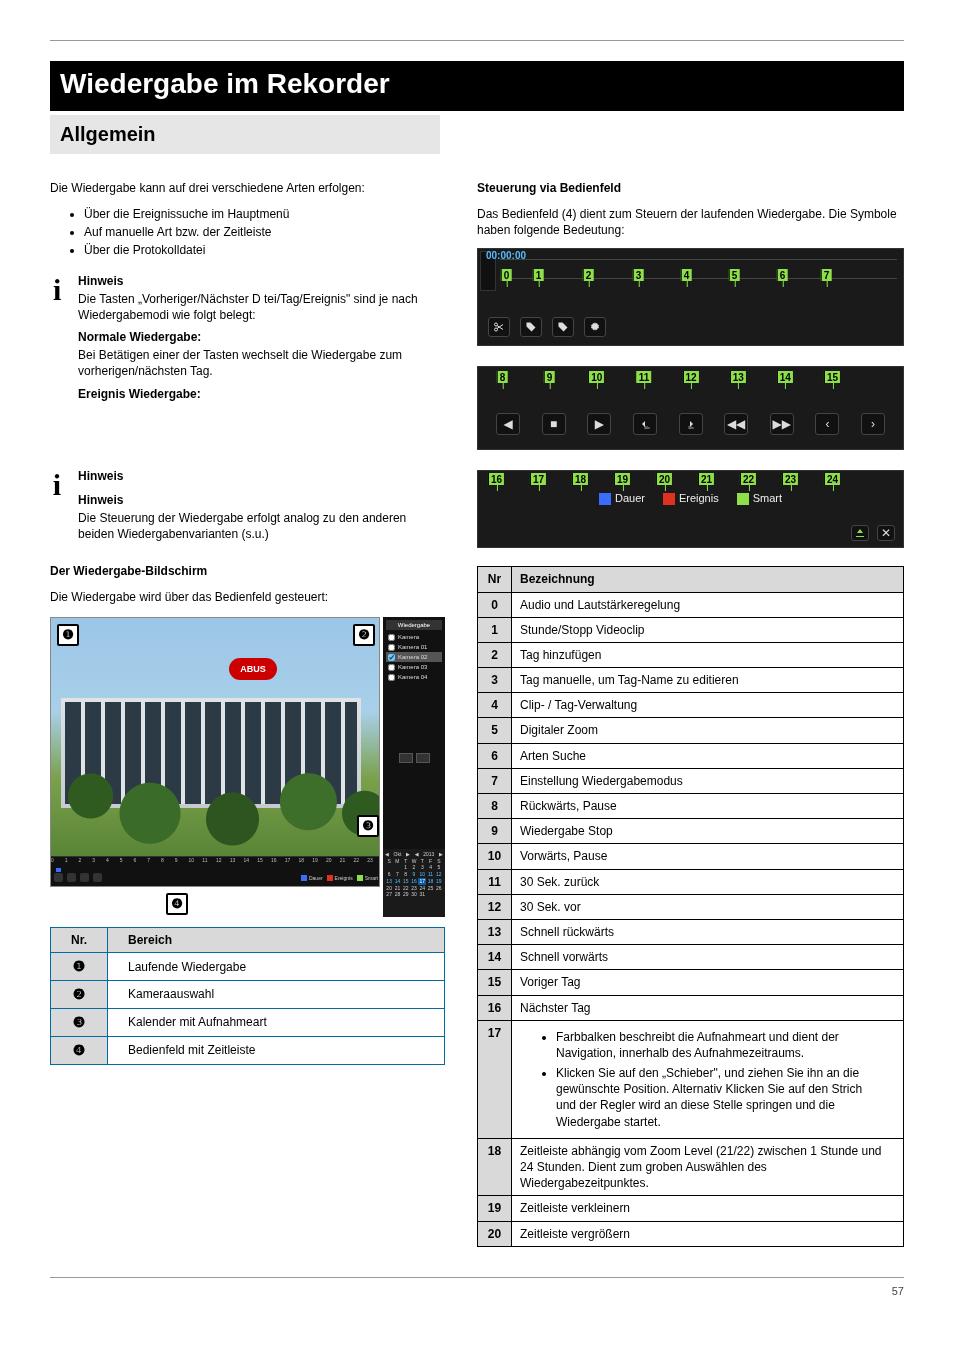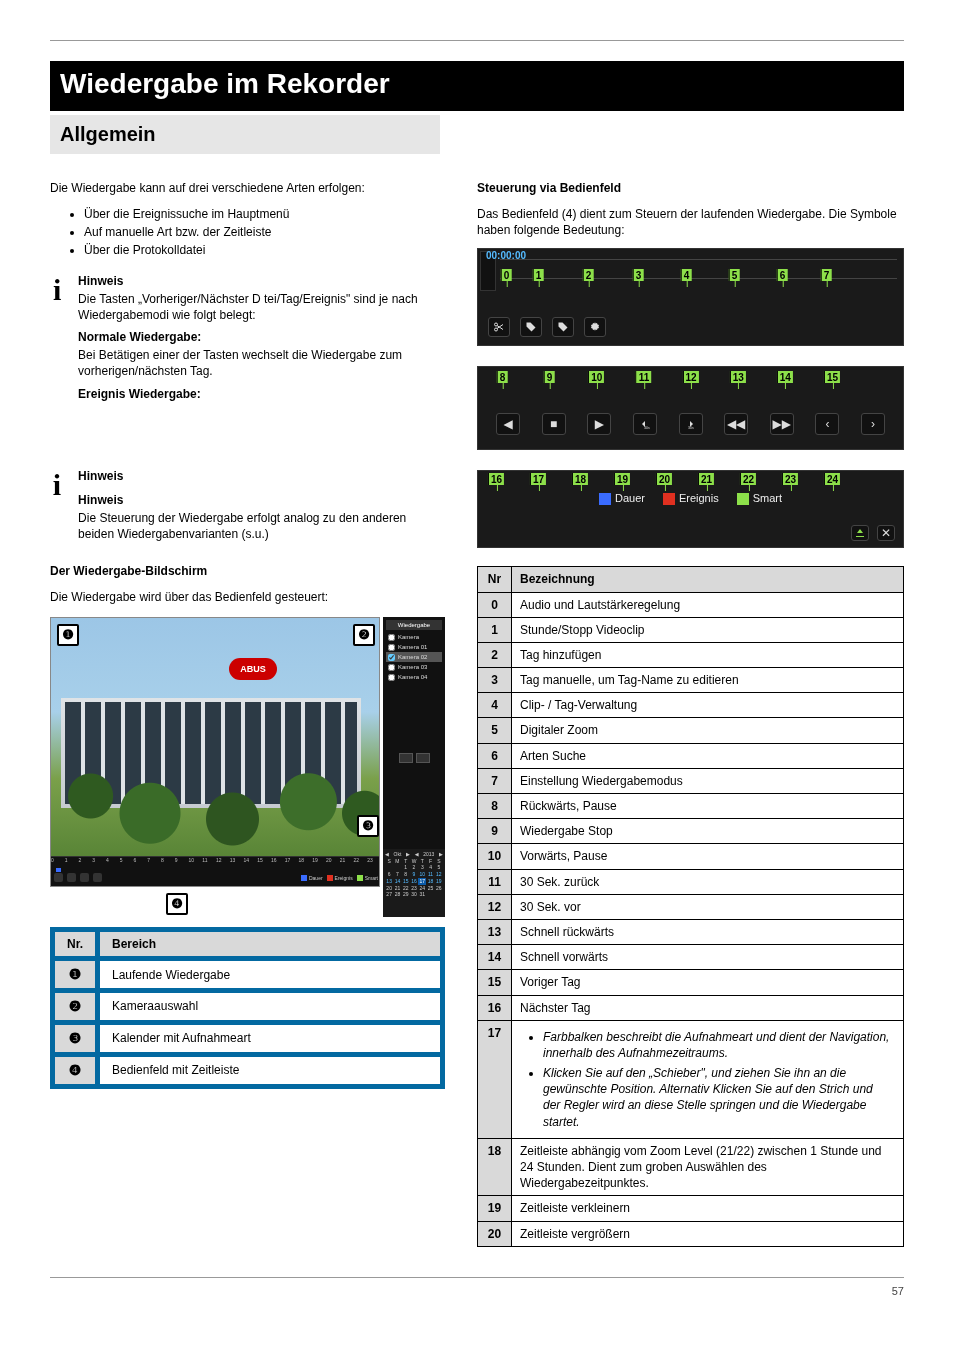--- a/index.html
+++ b/index.html
@@ -49,21 +49,21 @@
   .tl-left { display: flex; gap: 4px; }
   .tl-icon { width: 9px; height: 9px; background: #333; border-radius: 2px; }
   .tl-right { display: flex; gap: 4px; font-size: 5px; color: #ccc; }
   .tl-right .tag { display: flex; align-items: center; gap: 2px; }
   .sw { width: 6px; height: 6px; }
   .sw.d { background: #3a6cff; }
   .sw.e { background: #e03020; }
   .sw.s { background: #8de04a; }
 
   table.legend { width: 395px; border-collapse: collapse; margin-top: 10px; }
-  table.legend th, table.legend td { border: 5px solid #0369a1; padding: 4px 12px; text-align: left; font-size: 12px; }
+  table.legend th, table.legend td { border: 1px solid #0369a1; padding: 4px 20px; text-align: left; font-size: 12px; }
   table.legend th { background: #d9d9d9; font-weight: bold; }
   table.legend td.nr { background: #d9d9d9; width: 44px; text-align: center; font-weight: bold; font-size: 14px; }
 
   .pbimgs { display: flex; flex-direction: column; gap: 20px; margin-bottom: 18px; }
   .pbpanel { background: #1a1a1a; border: 1px solid #333; position: relative; height: 98px; }
   .pbpanel.p1 { height: 98px; }
   .pbpanel.p2 { height: 84px; }
   .pbpanel.p3 { height: 78px; }
   .call { position: absolute; background: #8de04a; color: #000; font-size: 10px; font-weight: bold; padding: 0 2px; transform: translateX(-50%); border-left: 1px solid #000; height: 12px; display: flex; align-items: center; }
   .call.lbl::after { content: ""; position: absolute; left: 50%; bottom: -6px; width: 0; height: 6px; border-left: 1px solid #8de04a; }
@@ -79,21 +79,21 @@
   .p3 .lgd .tag { display: flex; align-items: center; gap: 4px; }
   .p3 .lgd .sw { width: 12px; height: 12px; }
   .p3 .endbtns { position: absolute; right: 8px; bottom: 6px; display: flex; gap: 8px; }
   .p3 .endbtns .ibtn { width: 18px; height: 16px; }
 
   table.ctrl { width: 100%; border-collapse: collapse; }
   table.ctrl td { border: 1px solid #000; padding: 4px 8px; vertical-align: top; font-size: 12px; }
   table.ctrl td.nr { background: #d9d9d9; width: 34px; text-align: center; font-weight: bold; }
   table.ctrl td.hdr { background: #d9d9d9; font-weight: bold; }
   table.ctrl ul { list-style: disc; margin-left: 20px; }
-  table.ctrl ul li { margin: 4px 3px; font-style: italic; }
+  table.ctrl ul li { margin: 4px 16px; }
 
   .footer-rule { border-top: 1px solid #999; margin-top: 30px; padding-top: 6px; text-align: right; font-size: 11px; color: #444; }
 </style>
 </head>
 <body>
 
 
 
 <div class="page-top-rule"></div>
 

